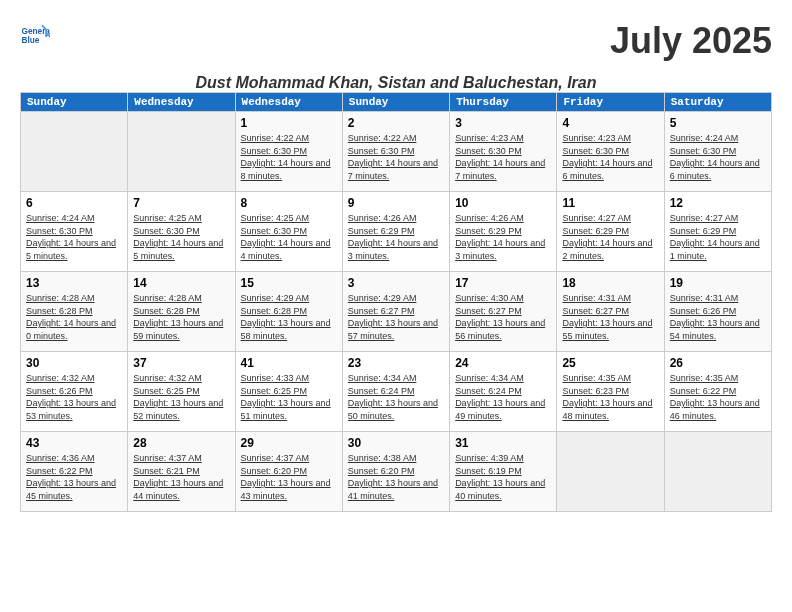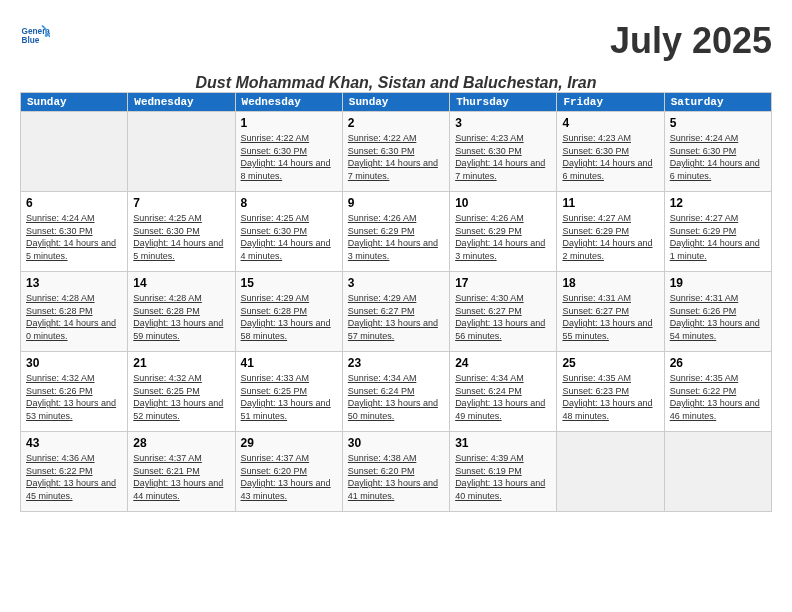--- a/index.html
+++ b/index.html
@@ -200,21 +200,21 @@
           <span class="day-number">19</span>
           <div class="day-info">Sunrise: 4:31 AM<br>Sunset: 6:26 PM<br>Daylight: 13 hours and 54 minutes.</div>
         </td>
       </tr>
       <tr>
         <td>
           <span class="day-number">30</span>
           <div class="day-info">Sunrise: 4:32 AM<br>Sunset: 6:26 PM<br>Daylight: 13 hours and 53 minutes.</div>
         </td>
         <td>
-          <span class="day-number">21</span>
+          <span class="day-number">37</span>
           <div class="day-info">Sunrise: 4:32 AM<br>Sunset: 6:25 PM<br>Daylight: 13 hours and 52 minutes.</div>
         </td>
         <td>
           <span class="day-number">41</span>
           <div class="day-info">Sunrise: 4:33 AM<br>Sunset: 6:25 PM<br>Daylight: 13 hours and 51 minutes.</div>
         </td>
         <td>
           <span class="day-number">23</span>
           <div class="day-info">Sunrise: 4:34 AM<br>Sunset: 6:24 PM<br>Daylight: 13 hours and 50 minutes.</div>
         </td>

